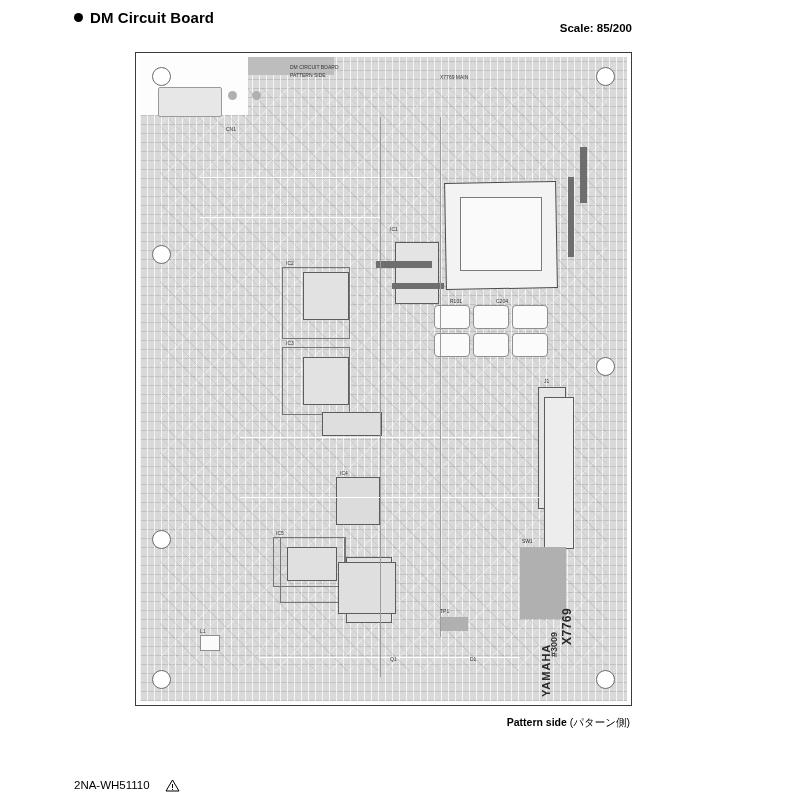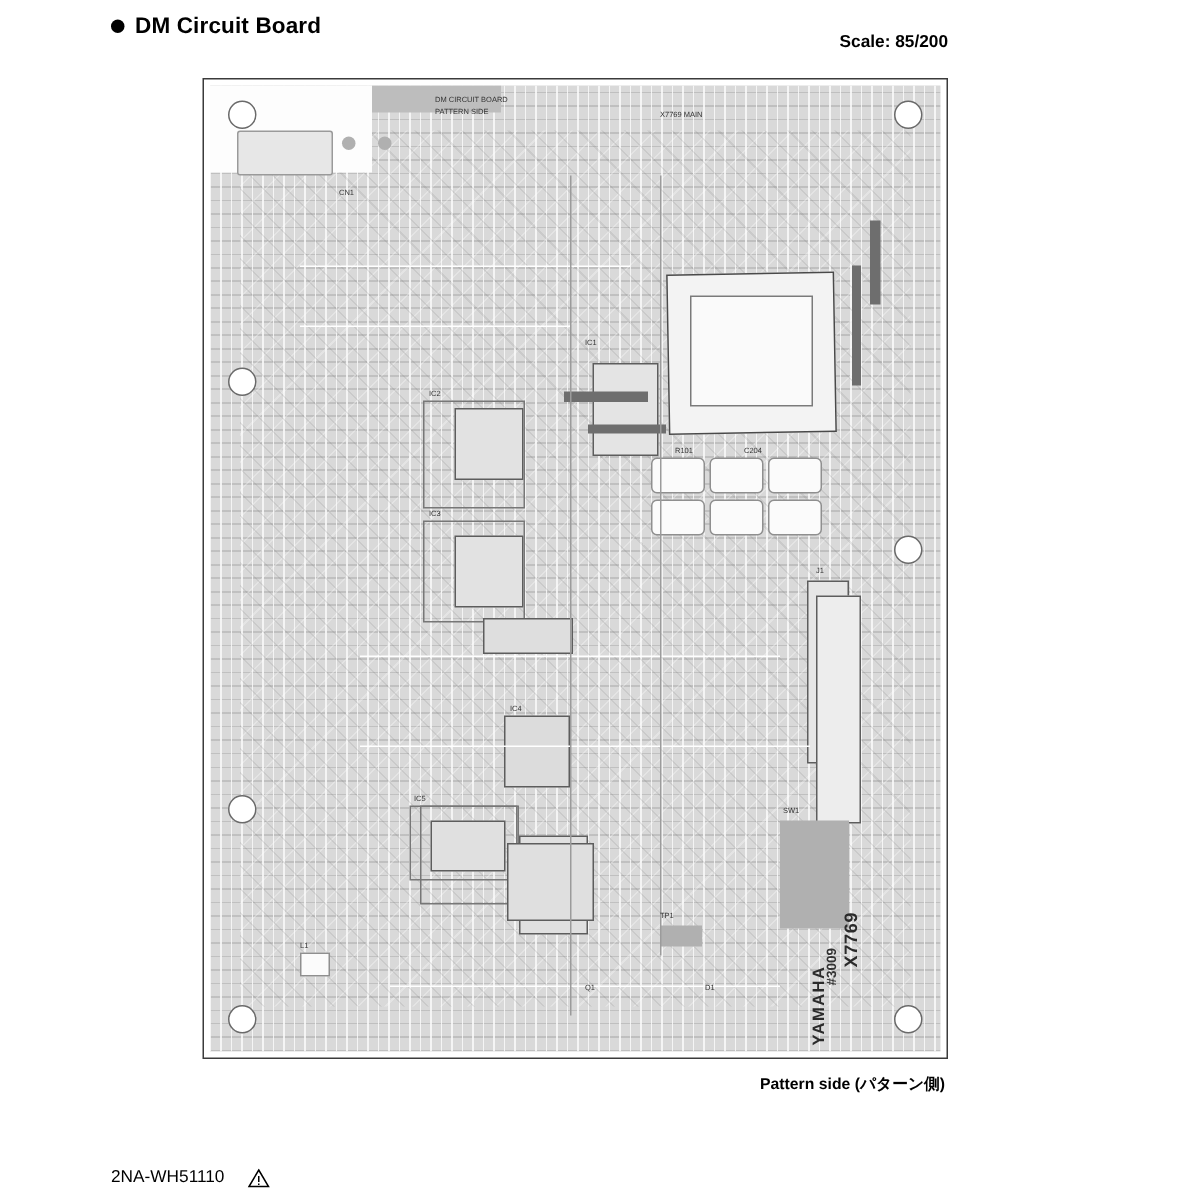--- a/index.html
+++ b/index.html
@@ -205,21 +205,21 @@
   
   .pattern-caption {
     position: absolute;
     right: 170px;
     top: 716px;
     font-size: 10.5px;
     font-weight: bold;
     white-space: nowrap;
   }
   .pattern-caption .jp {
-    font-weight: bold;
+    font-weight: normal;
   }
 
   .footer {
     position: absolute;
     left: 74px;
     top: 779px;
     display: flex;
     align-items: center;
     gap: 8px;
   }

